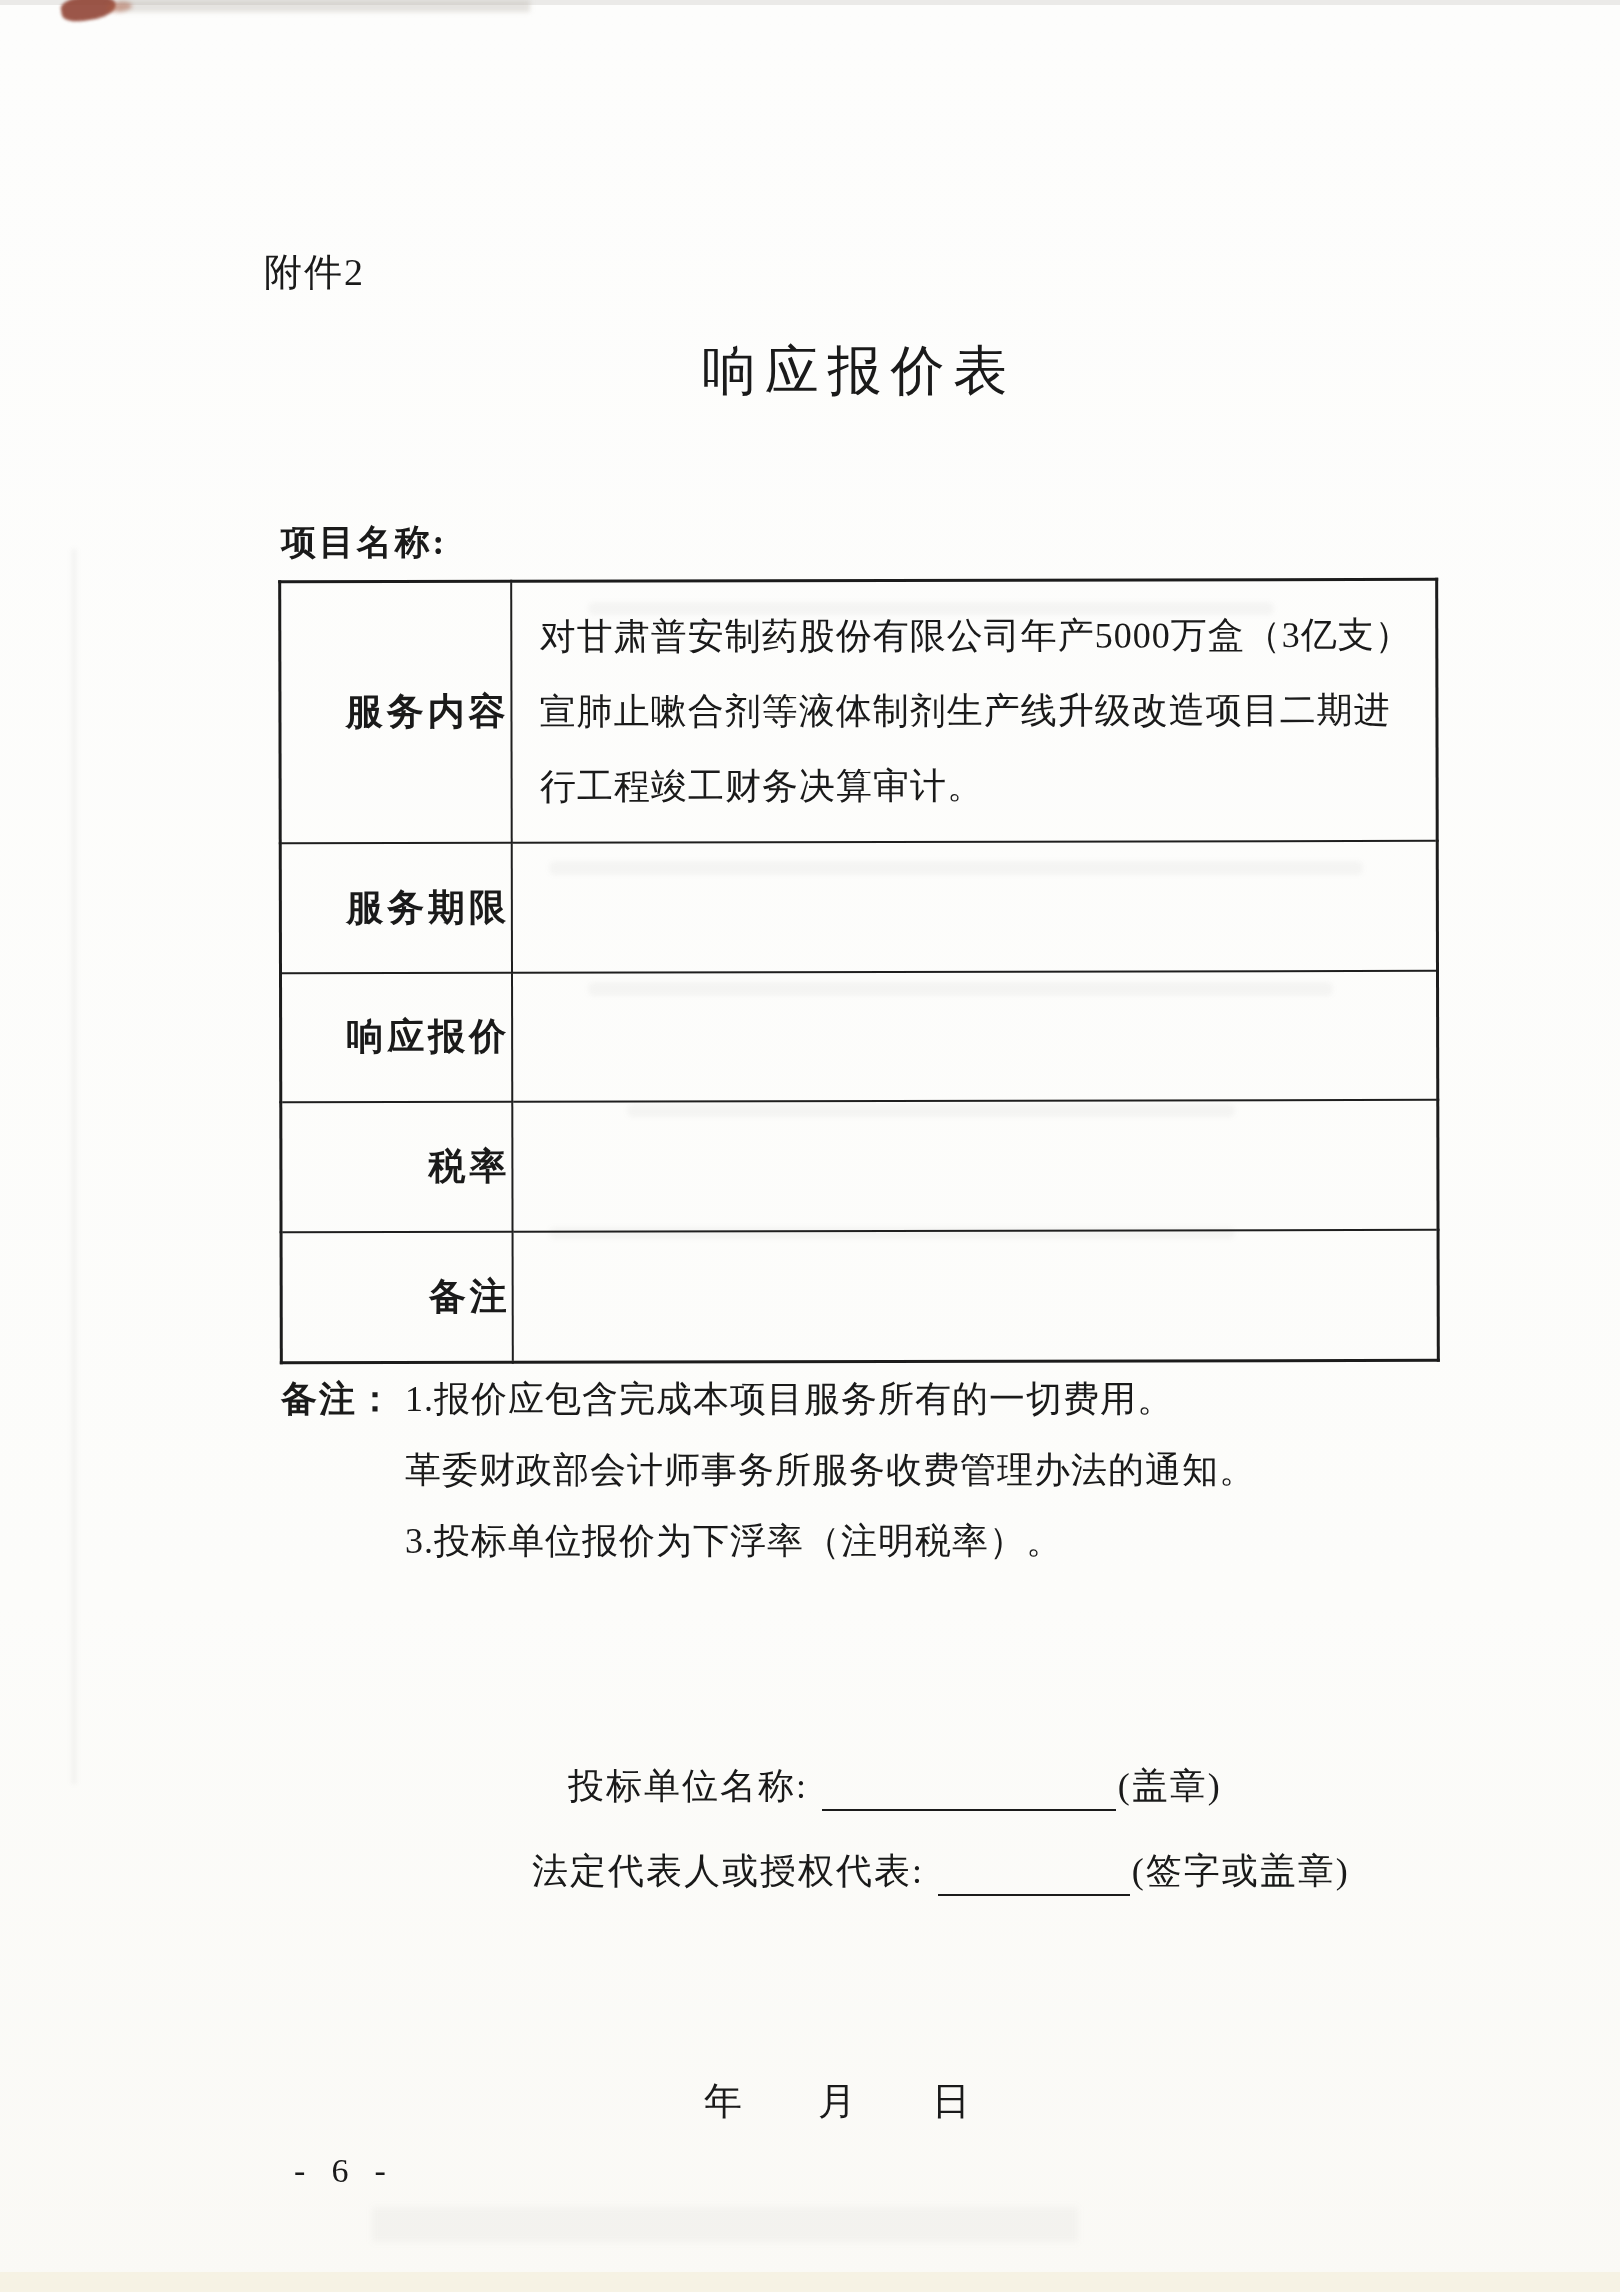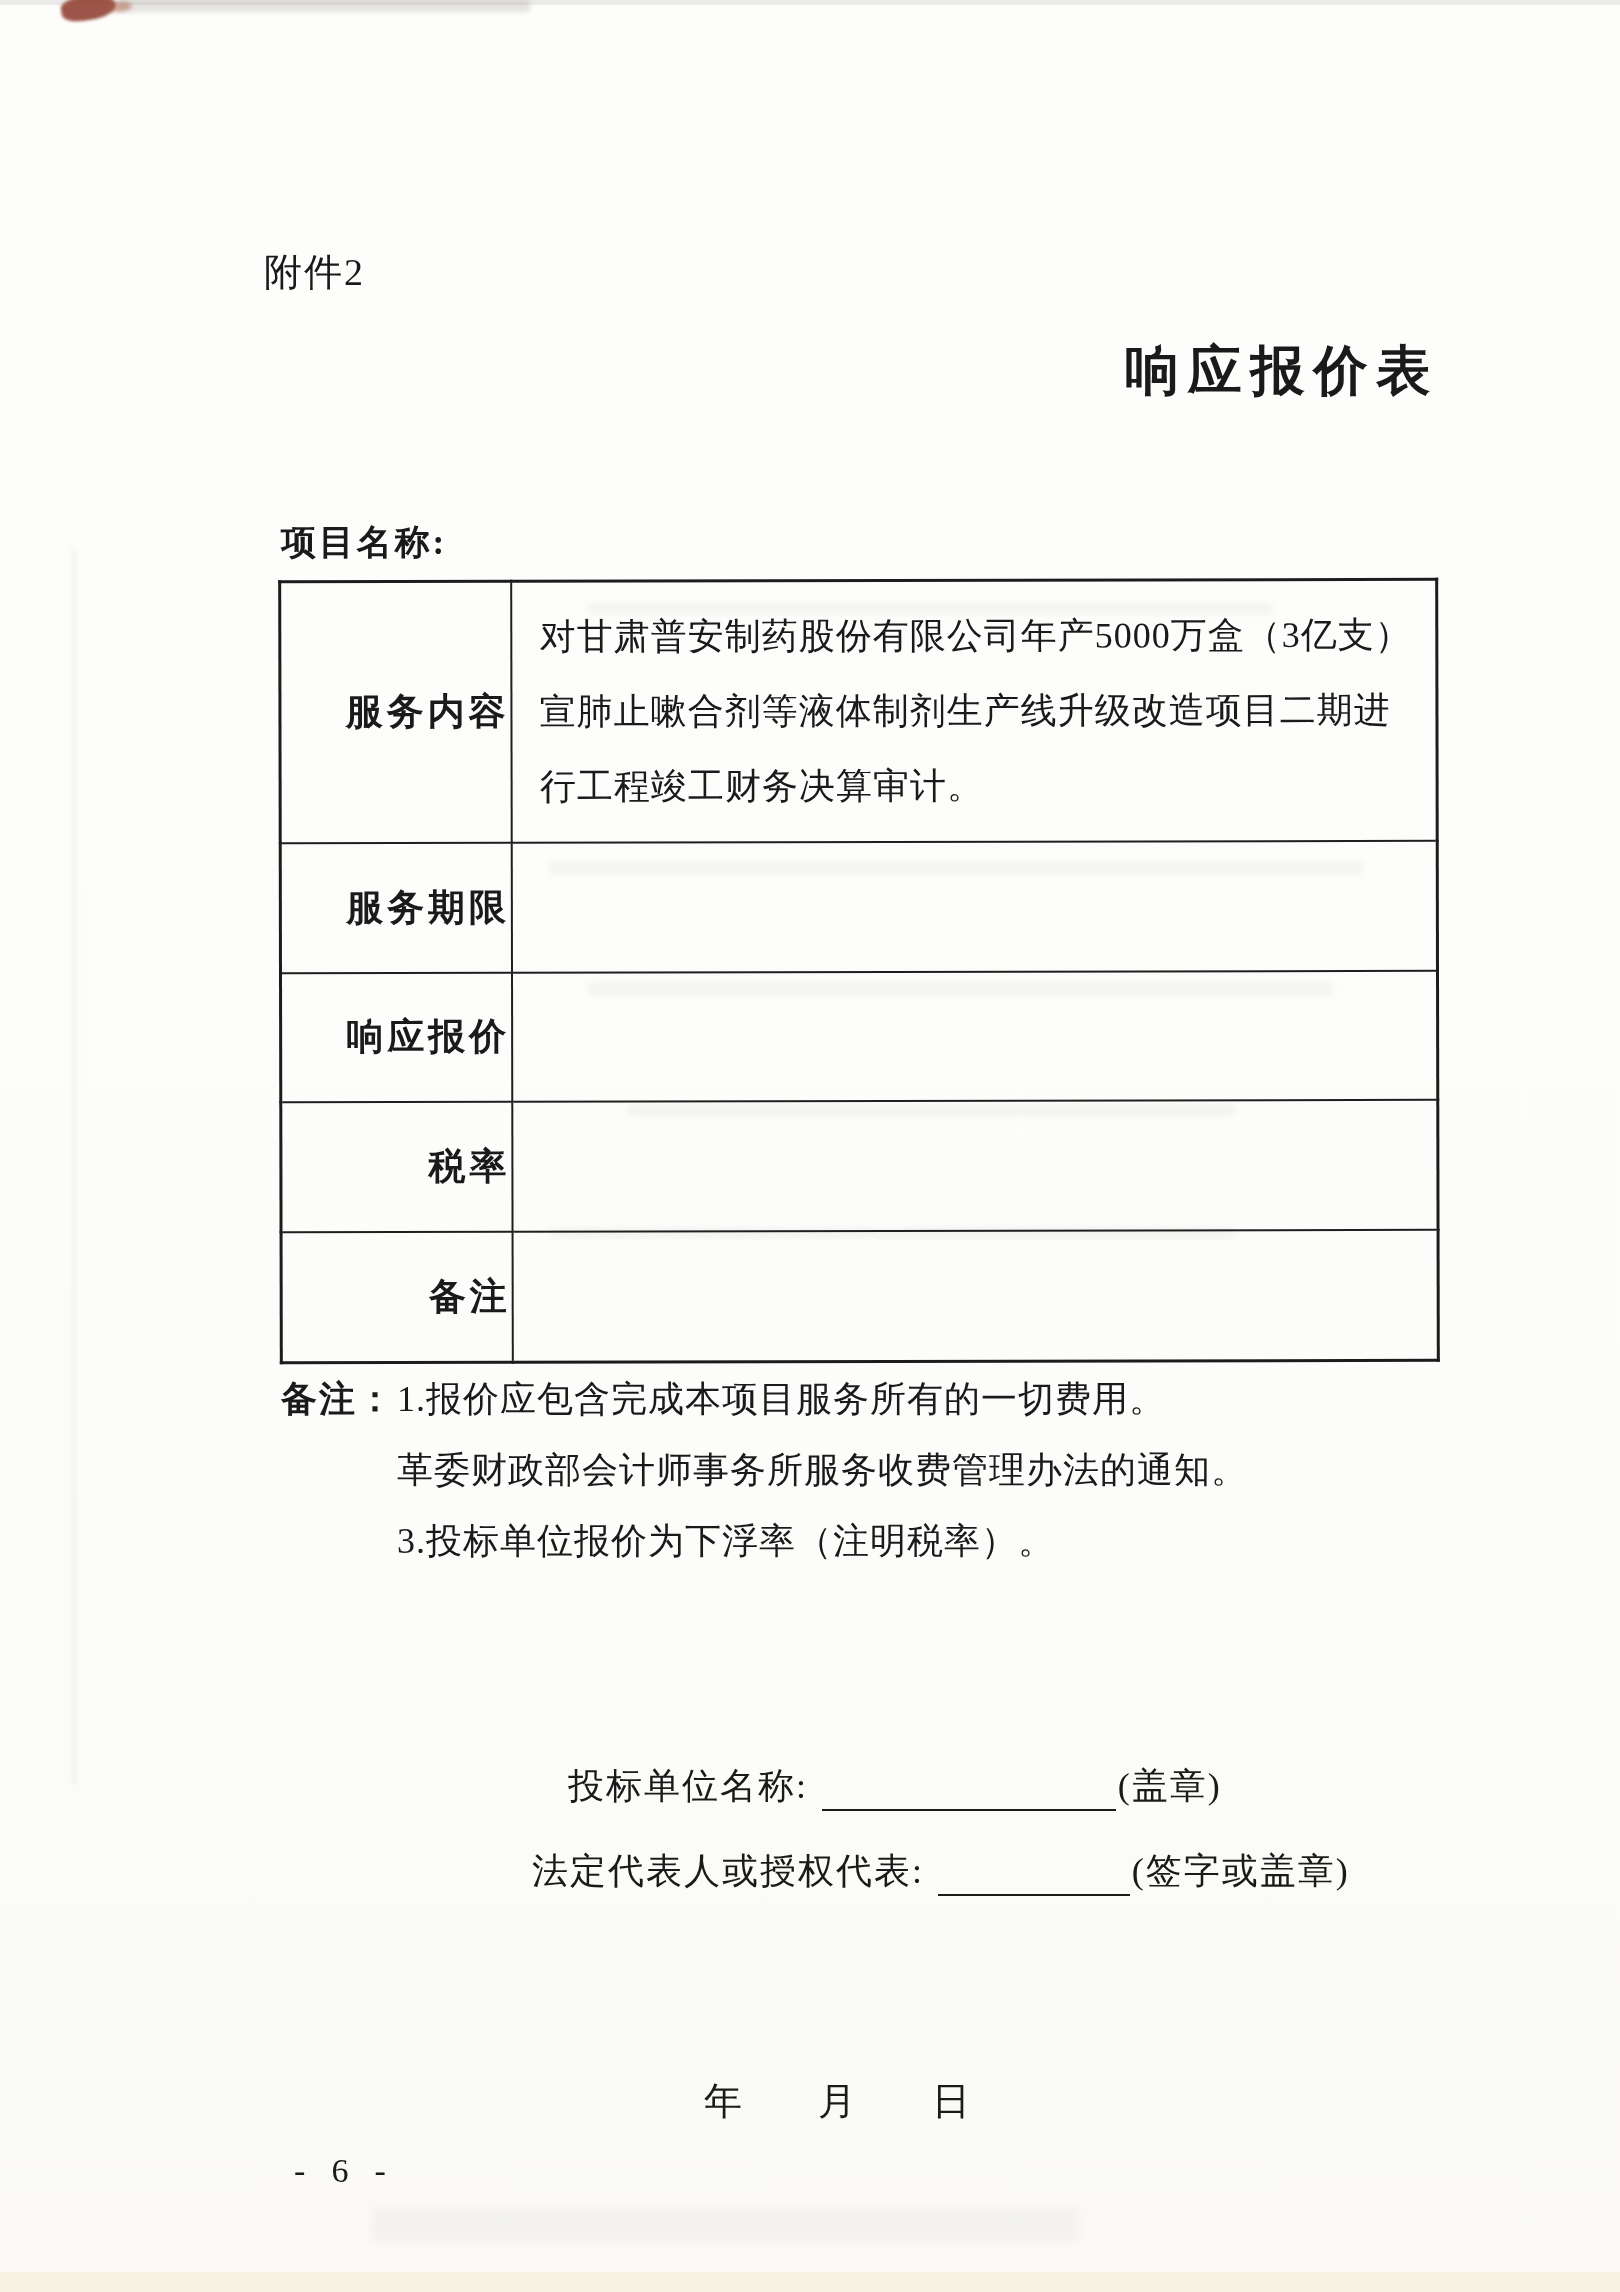--- a/index.html
+++ b/index.html
@@ -10,21 +10,21 @@
     font-family:"Liberation Serif","DejaVu Serif",serif;
     color:#1a1a1a;
     overflow:hidden;
   }
   .attachment{
     position:absolute;left:264px;top:247px;
     font-size:38px;letter-spacing:2px;
   }
   .title{
     position:absolute;left:279px;top:335px;width:1160px;margin:0;
-    text-align:right;font-size:54px;font-weight:bold;letter-spacing:8.8px;
+    text-align:center;font-size:54px;font-weight:normal;letter-spacing:8.8px;
   }
   .project-label{
     position:absolute;left:281px;top:519px;
     font-size:35px;font-weight:bold;letter-spacing:2.9px;
   }
   .quote-table{
     position:absolute;left:279px;top:579px;
     width:1160px;border-collapse:collapse;table-layout:fixed;
     transform:rotate(-0.12deg);
   }
@@ -39,21 +39,21 @@
   }
   .value-cell{
     padding:5.9px 23.5px 5.9px 27.4px;
     font-size:36px;line-height:75px;letter-spacing:1px;
   }
   .row-content td{height:247px;}
   .row-short td{height:116px;}
   .notes{
     position:absolute;left:281px;top:1364px;width:1098px;
     display:flex;align-items:flex-start;
-    font-size:36px;line-height:71px;
+    font-size:36px;line-height:71px;gap:8px;
   }
   .notes-label{font-weight:bold;white-space:nowrap;letter-spacing:2px;width:116px;flex:0 0 auto;}
   .notes-lines{flex:1;letter-spacing:1px;}
   .sig{position:absolute;font-size:36px;letter-spacing:2px;white-space:nowrap;}
   .sig-bidder{left:568px;top:1762px;}
   .sig-rep{left:532px;top:1847px;}
   .blank{
     display:inline-block;border-bottom:2.9px solid #1b1b1b;
     height:39px;vertical-align:bottom;margin:0 2px 0 13.7px;
   }

